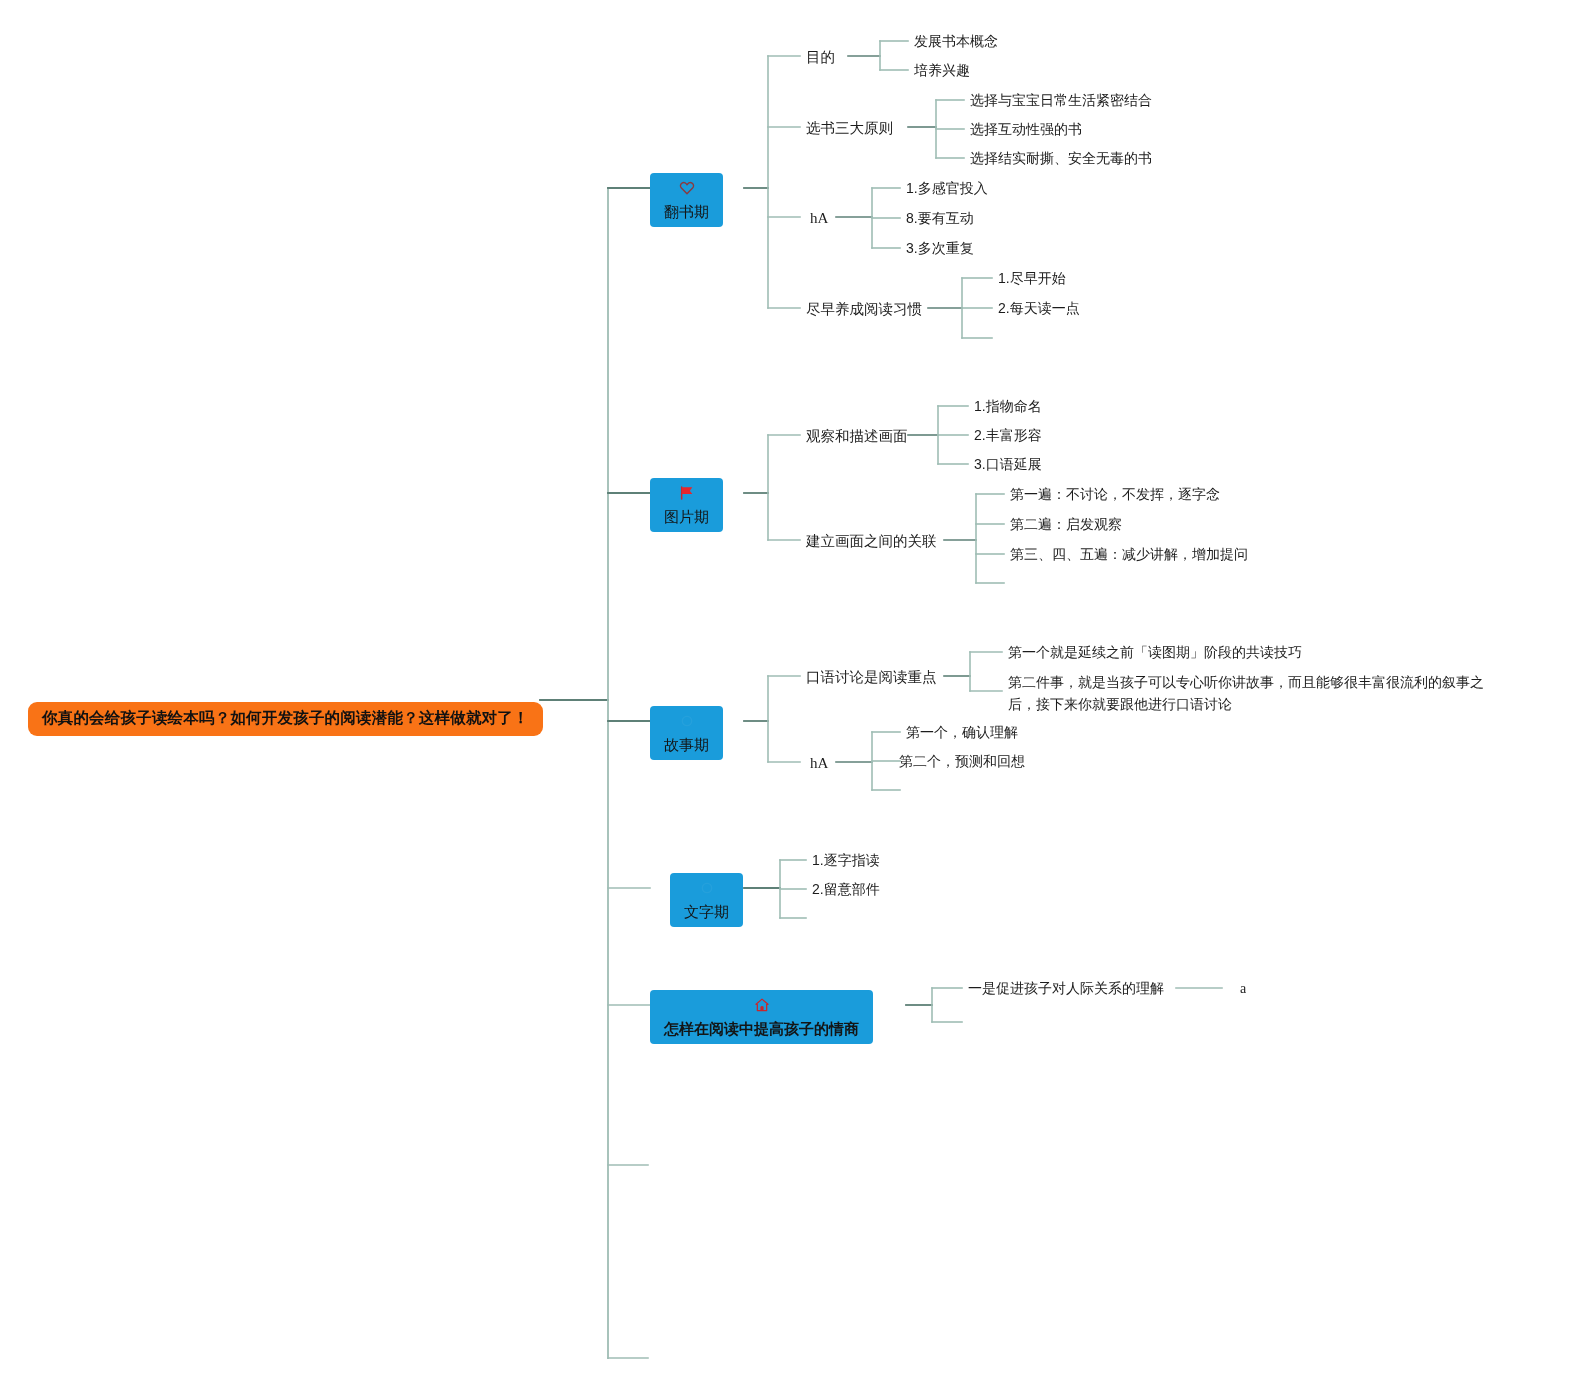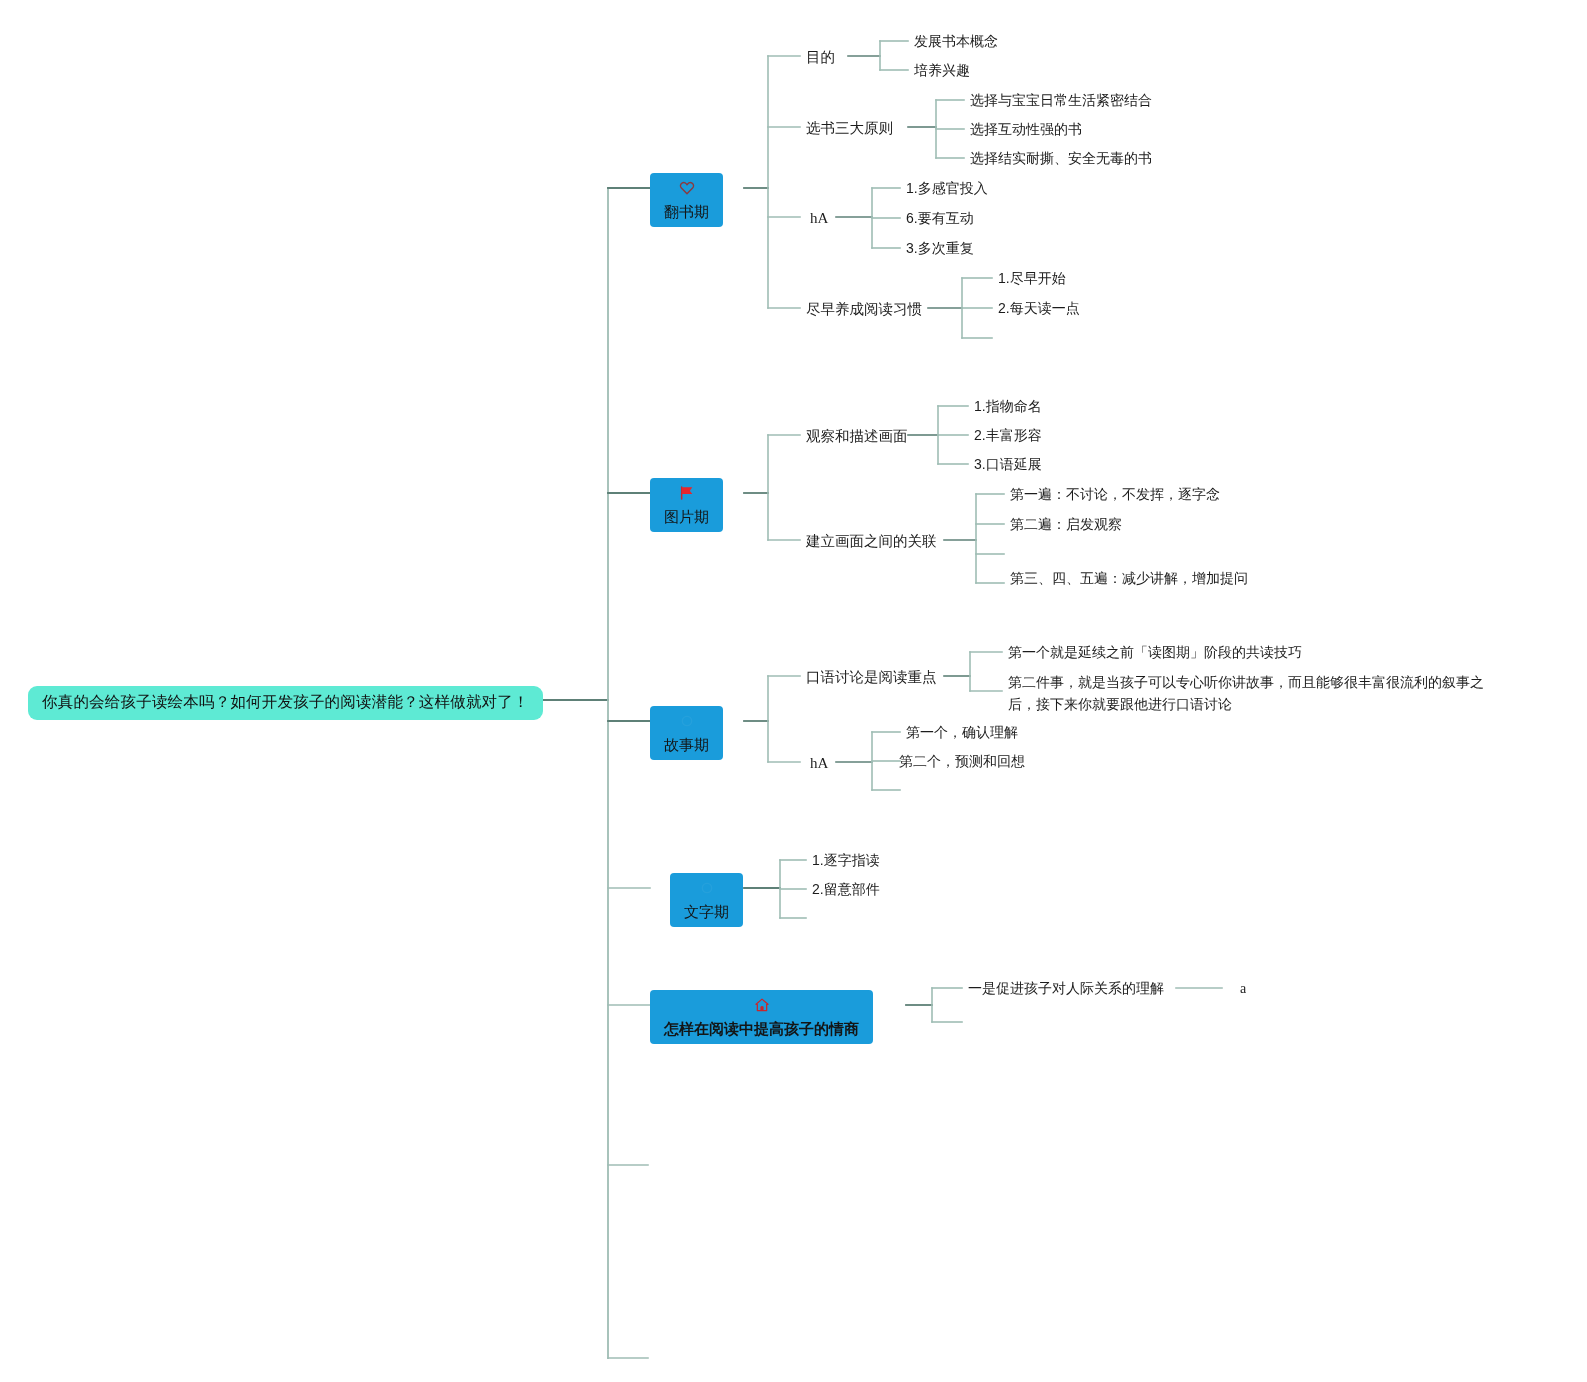--- a/index.html
+++ b/index.html
@@ -29,28 +29,29 @@
     pointer-events: none;
   }
   .node {
     position: absolute;
     white-space: nowrap;
     box-sizing: border-box;
   }
 
   
   .root-node {
-    background: #5eead4;
+    background: #f97316;
     border-radius: 9px;
     padding: 7px 14px 8px 14px;
     font-size: 15.5px;
-    font-weight: normal;
+    font-weight: bold;
     color: #111111;
     letter-spacing: .2px;
     line-height: 1.2;
+    margin-top: 16px;
   }
 
   
   .l1-node {
     background: #1A9CDB;
     border-radius: 4px;
     padding: 6px 14px 7px 14px;
     font-size: 15px;
     color: #16181a;
     display: flex;
@@ -211,21 +212,21 @@
   <div class="node t-node lvl3" style="left:914px; top:31px;">发展书本概念</div>
   <div class="node t-node lvl3" style="left:914px; top:60px;">培养兴趣</div>
 
   <div class="node t-node lvl2" style="left:806px; top:117px;">选书三大原则</div>
   <div class="node t-node lvl3" style="left:970px; top:90px;">选择与宝宝日常生活紧密结合</div>
   <div class="node t-node lvl3" style="left:970px; top:119px;">选择互动性强的书</div>
   <div class="node t-node lvl3" style="left:970px; top:148px;">选择结实耐撕、安全无毒的书</div>
 
   <div class="node t-node lvl2 hA" style="left:810px; top:207px;">hA</div>
   <div class="node t-node lvl3" style="left:906px; top:178px;">1.多感官投入</div>
-  <div class="node t-node lvl3" style="left:906px; top:208px;">6.要有互动</div>
+  <div class="node t-node lvl3" style="left:906px; top:208px;">8.要有互动</div>
   <div class="node t-node lvl3" style="left:906px; top:238px;">3.多次重复</div>
 
   <div class="node t-node lvl2" style="left:806px; top:298px;">尽早养成阅读习惯</div>
   <div class="node t-node lvl3" style="left:998px; top:268px;">1.尽早开始</div>
   <div class="node t-node lvl3" style="left:998px; top:298px;">2.每天读一点</div>
 
   <div class="node l1-node" style="left:650px; top:478px;">
     <span class="l1-icon">
       <svg viewBox="0 0 24 24" width="16" height="16">
         <path d="M4 3 L4 21" stroke="#C8272D" stroke-width="2.2" stroke-linecap="round"></path>
@@ -236,21 +237,21 @@
   </div>
 
   <div class="node t-node lvl2" style="left:806px; top:425px;">观察和描述画面</div>
   <div class="node t-node lvl3" style="left:974px; top:396px;">1.指物命名</div>
   <div class="node t-node lvl3" style="left:974px; top:425px;">2.丰富形容</div>
   <div class="node t-node lvl3" style="left:974px; top:454px;">3.口语延展</div>
 
   <div class="node t-node lvl2" style="left:806px; top:530px;">建立画面之间的关联</div>
   <div class="node t-node lvl3" style="left:1010px; top:484px;">第一遍：不讨论，不发挥，逐字念</div>
   <div class="node t-node lvl3" style="left:1010px; top:514px;text-align:center;">第二遍：启发观察</div>
-  <div class="node t-node lvl3" style="left:1010px; top:544px;margin-top:24px;">第三、四、五遍：减少讲解，增加提问</div>
+  <div class="node t-node lvl3" style="left:1010px; top:544px;">第三、四、五遍：减少讲解，增加提问</div>
 
   <div class="node l1-node" style="left:650px; top:706px;">
     <span class="l1-icon blank">
       <svg viewBox="0 0 24 24" width="16" height="16">
         <circle cx="12" cy="12" r="7" fill="none" stroke="#59b4e0" stroke-width="2"></circle>
       </svg>
     </span>
     <span class="l1-label">故事期</span>
   </div>
 

